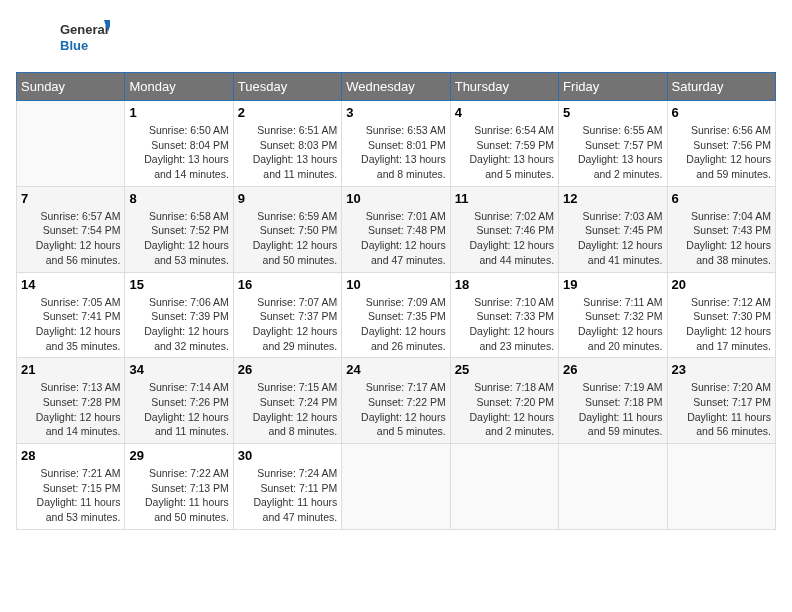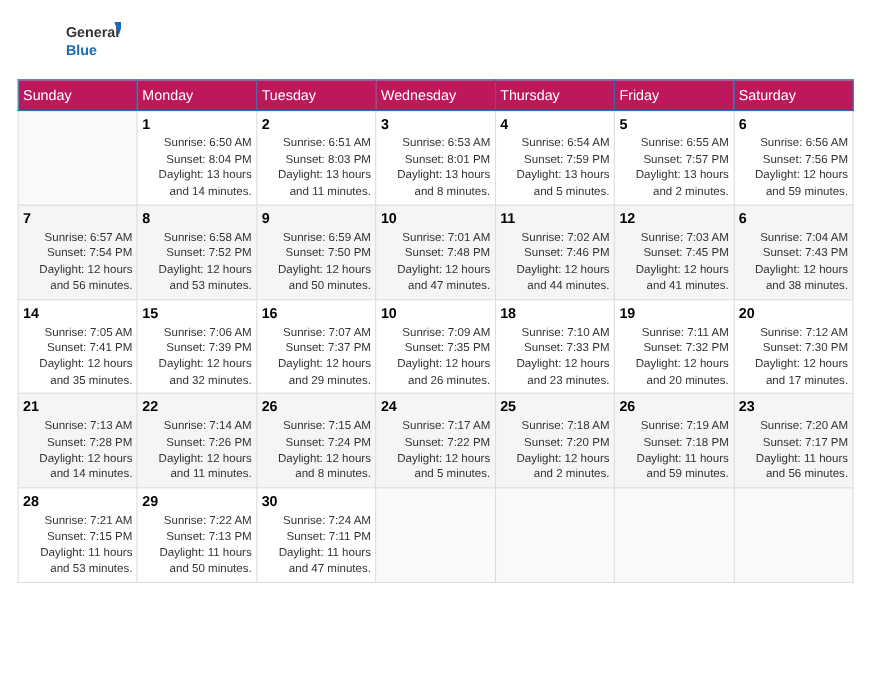--- a/index.html
+++ b/index.html
@@ -33,21 +33,21 @@
     .subtitle {
       font-size: 14px;
       color: #555;
     }
     table {
       width: 100%;
       border-collapse: collapse;
       font-size: 11px;
     }
     thead tr {
-      background-color: #be185d;
+      background-color: #737373;
       color: white;
     }
     thead th {
       padding: 6px 4px;
       text-align: left;
       font-size: 13px;
       font-weight: normal;
       border: 1px solid #2e6db4;
     }
     tbody tr {
@@ -197,21 +197,21 @@
           <div class="day-number">20</div>
           <div class="day-info">Sunrise: 7:12 AM<br>Sunset: 7:30 PM<br>Daylight: 12 hours and 17 minutes.</div>
         </td>
       </tr>
       <tr>
         <td>
           <div class="day-number">21</div>
           <div class="day-info">Sunrise: 7:13 AM<br>Sunset: 7:28 PM<br>Daylight: 12 hours and 14 minutes.</div>
         </td>
         <td>
-          <div class="day-number">22</div>
+          <div class="day-number">34</div>
           <div class="day-info">Sunrise: 7:14 AM<br>Sunset: 7:26 PM<br>Daylight: 12 hours and 11 minutes.</div>
         </td>
         <td>
           <div class="day-number">26</div>
           <div class="day-info">Sunrise: 7:15 AM<br>Sunset: 7:24 PM<br>Daylight: 12 hours and 8 minutes.</div>
         </td>
         <td>
           <div class="day-number">24</div>
           <div class="day-info">Sunrise: 7:17 AM<br>Sunset: 7:22 PM<br>Daylight: 12 hours and 5 minutes.</div>
         </td>

